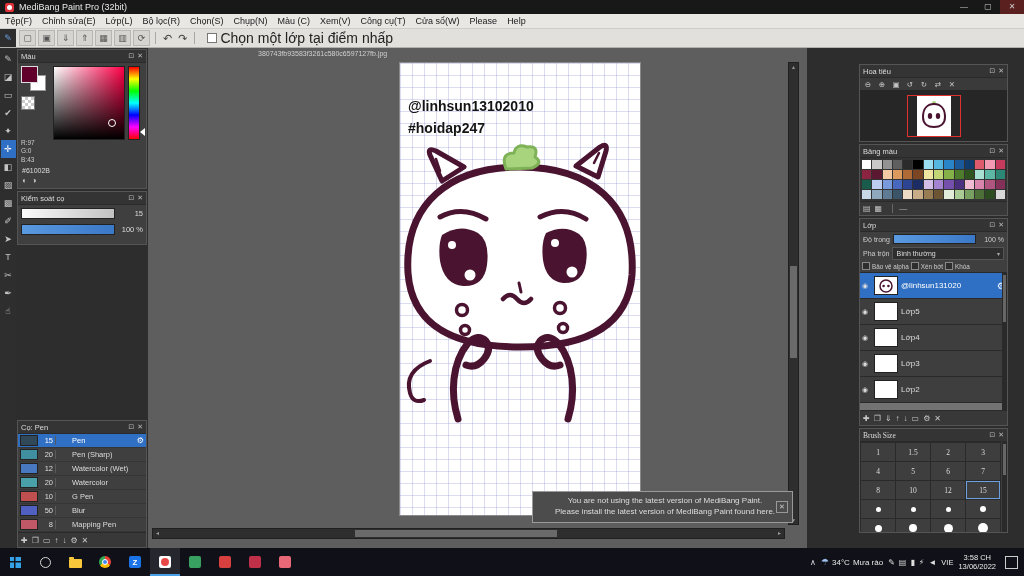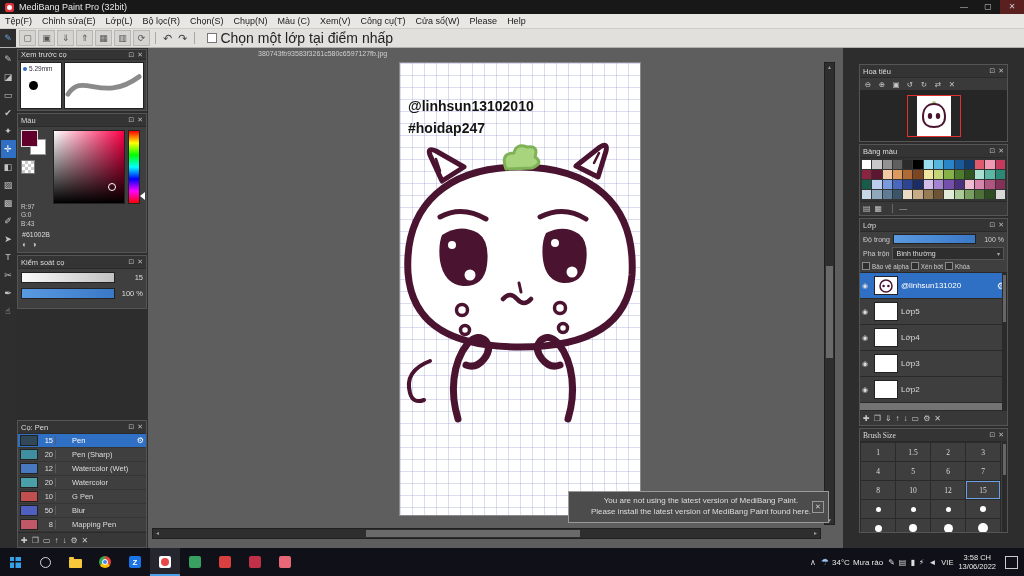--- a/index.html
+++ b/index.html
@@ -29,21 +29,21 @@
   .cb-label{font-size:14px;color:#222;}
 
   
   .main{display:flex;height:501px;background:#2d2d2d;}
 
   .toolstrip{width:16px;background:#2e2e2e;display:flex;flex-direction:column;align-items:center;padding-top:2px;}
   .tool{width:15px;height:18px;color:#c4c4c4;font-size:9px;display:flex;align-items:center;justify-content:center;}
   .tool.active{background:#2f6fc4;color:#fff;}
 
   .leftpanels{width:130px;display:flex;flex-direction:column;background:#2d2d2d;row-gap:2px;padding:1px;}
-  .rightpanels{width:149px;display:flex;flex-direction:column;background:#2d2d2d;row-gap:2px;padding:16px;}
+  .rightpanels{width:149px;display:flex;flex-direction:column;background:#2d2d2d;row-gap:2px;padding:16px;margin-left:36px;}
   .panel{background:#3f3f3f;border:1px solid #555;display:flex;flex-direction:column;}
   .ph{height:12px;background:#343434;border-bottom:1px solid #2a2a2a;display:flex;align-items:center;padding:0 3px;}
   .ph-t{flex:1;font-size:7.5px;color:#ddd;}
   .phi{color:#b8b8b8;font-size:7px;margin-left:3px;}
 
   
   .panel.bp{height:60px;}
   .bp-body{flex:1;display:flex;padding:2px;}
   .bp-left{width:40px;background:#fff;border:1px solid #222;position:relative;}
   .bp-size{position:absolute;top:2px;left:2px;font-size:6.5px;color:#334;white-space:nowrap;}
@@ -243,38 +243,20 @@
         <div class="tool">✐</div>
         <div class="tool">➤</div>
         <div class="tool">T</div>
         <div class="tool">✂</div>
         <div class="tool">✒</div>
         <div class="tool">☝</div>
       </div>
 
     <div class="leftpanels">
 
-      <div class="panel bp">
-        <div class="ph">
-          <span class="ph-t">Xem trước cọ</span>
-          <span class="phi">⊡</span>
-          <span class="phi">✕</span>
-        </div>
-        <div class="bp-body">
-          <div class="bp-left">
-            <span class="bp-size">5.29mm</span>
-            <span class="bp-dot"></span>
-          </div>
-          <div class="bp-right">
-            <svg viewBox="0 0 80 42">
-              <path d="M3 30 C 18 6, 38 40, 76 12" fill="none" stroke="#8a8a8a" stroke-width="5" stroke-linecap="round"></path>
-            </svg>
-          </div>
-        </div>
-      </div>
 
       <div class="panel colorp">
         <div class="ph">
           <span class="ph-t">Màu</span>
           <span class="phi">⊡</span>
           <span class="phi">✕</span>
         </div>
         <div class="color-body">
           <div class="cc-left">
             <div class="fgbg">

